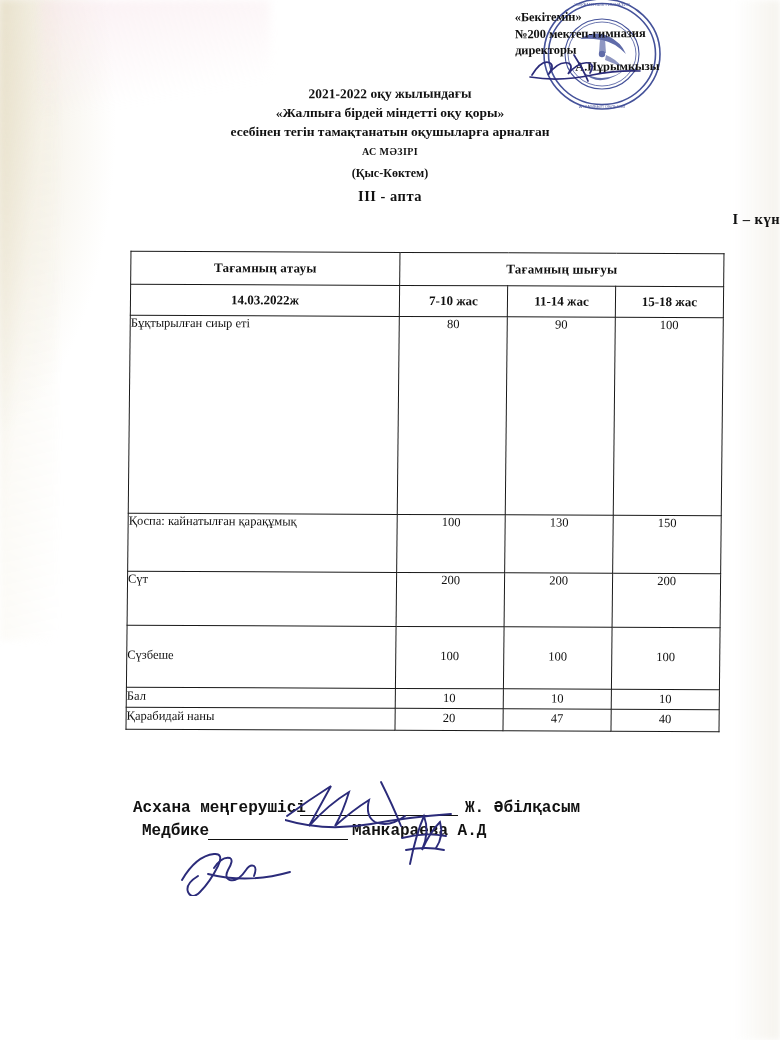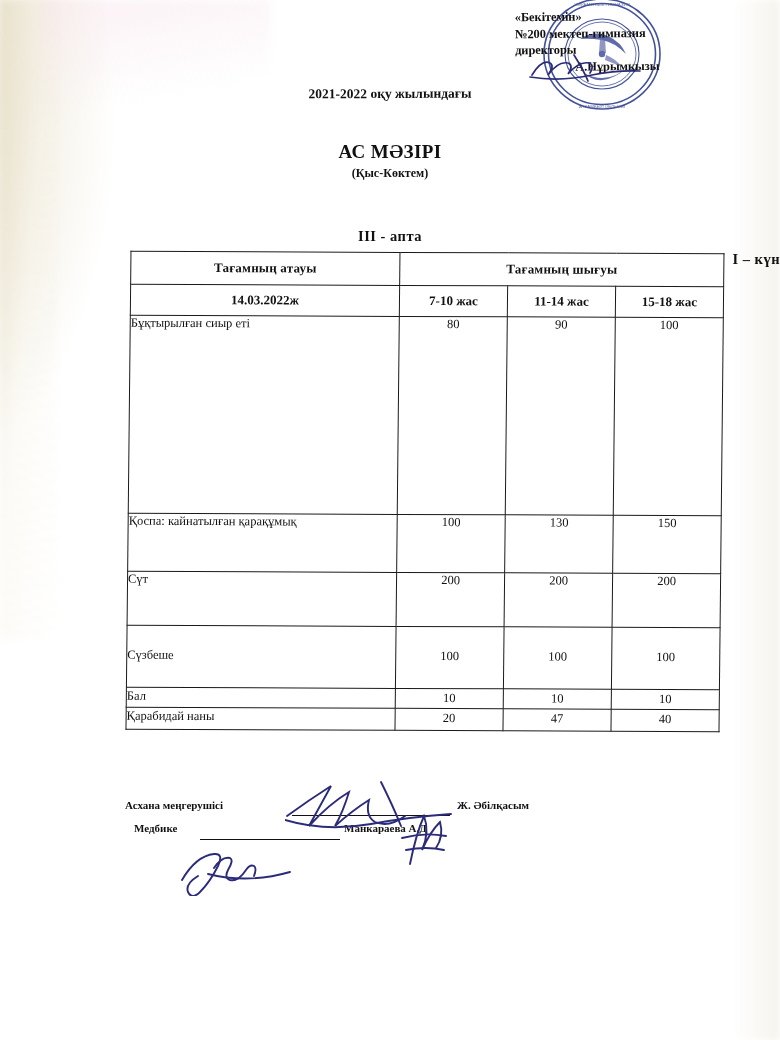--- a/index.html
+++ b/index.html
@@ -92,23 +92,23 @@
     left: 0;
     top: 84px;
     width: 780px;
     text-align: center;
     font-weight: bold;
     z-index: 2;
   }
   .title-block .t1 { font-size: 13.5px; line-height: 19px; transform: rotate(-0.25deg);}
   .title-block .t2 { font-size: 13.5px; line-height: 19px; }
   .title-block .t3 { font-size: 13.5px; line-height: 19px; }
-  .title-block .t4 { font-size: 19px; line-height: 21px; letter-spacing: 0.4px; margin-top: 38px;}
+  .title-block .t4 { font-size: 10px; line-height: 21px; letter-spacing: 0.4px;}
   .title-block .t5 { font-size: 12px; line-height: 23px; }
-  .title-block .t6 { font-size: 14.5px; line-height: 23px; letter-spacing: 0.5px; margin-top: 40px;}
+  .title-block .t6 { font-size: 14.5px; line-height: 23px; letter-spacing: 0.5px;}
   .title-block .t7 { font-size: 14.5px; line-height: 23px; letter-spacing: 0.5px; text-align: right;}
 
   
   .table-wrap {
     position: absolute;
     left: 128px;
     top: 252px;
     width: 594px;
     height: 476px;
     transform: rotate(0.25deg) skewX(-0.35deg);
@@ -153,26 +153,27 @@
     text-align: center;
     font-size: 12.5px;
     padding-top: 5px;
   }
   .qty.mid { padding-top: 22px; }
   .qty.low { padding-top: 2px; margin-top: 20px; }
 
   
   .signatures {
     position: absolute;
-    left: 112px;
+    left: 120px;
     top: 798px;
     width: 600px;
     font-weight: bold;
-    font-size: 11px;
+    font-size: 16px;
     z-index: 2;
+    font-family: Liberation Mono, monospace;
   }
   .sig-row {
     position: relative;
     height: 23px;
     white-space: nowrap;
   }
   .sig-row .lbl { position: absolute; }
   .sig-row .line {
     position: absolute;
     border-bottom: 1.4px solid #111;
@@ -240,20 +241,22 @@
 
   <div class="approval">
     <div>«Бекітемін»</div>
     <div>№200 мектеп-гимназия</div>
     <div>директоры</div>
     <div class="sig-name">А.Нұрымқызы</div>
   </div>
 
   <div class="title-block">
     <div class="t1">2021-2022 оқу жылындағы</div>
+    <div class="t2">«Жалпыға бірдей міндетті оқу қоры»</div>
+    <div class="t3">есебінен тегін тамақтанатын оқушыларға арналған</div>
     <div class="t4">АС МӘЗІРІ</div>
     <div class="t5">(Қыс-Көктем)</div>
     <div class="t6">III - апта</div>
     <div class="t7">I – күн</div>
   </div>
 
   <div class="table-wrap">
     <table class="menu">
       <tbody>
         <tr>

